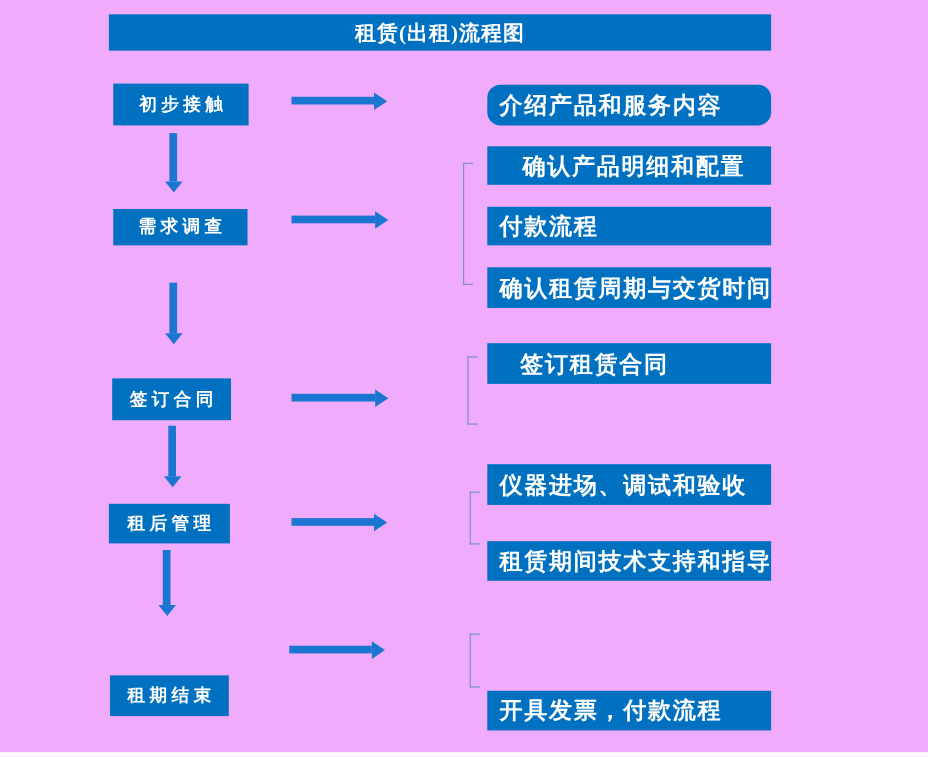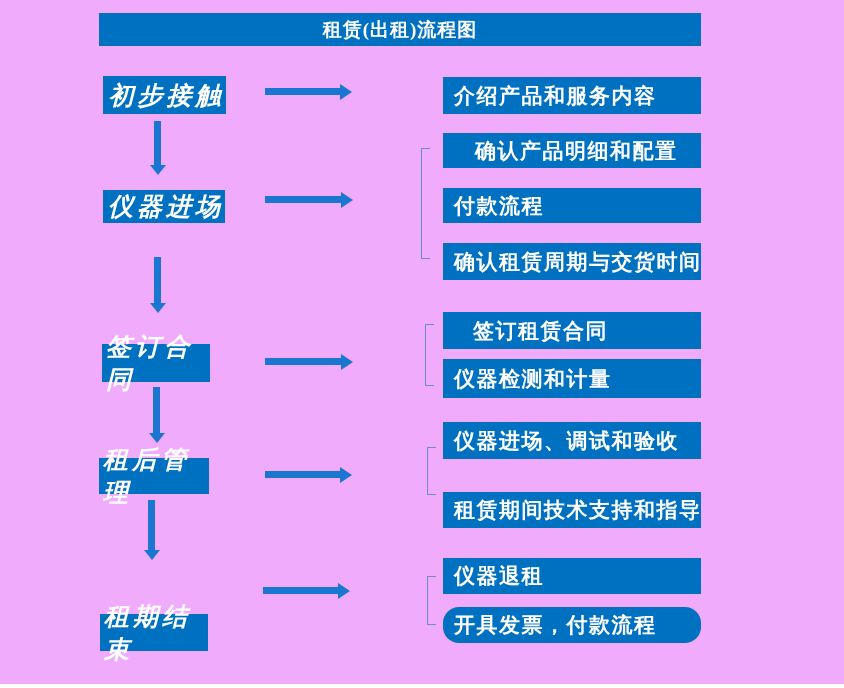--- a/index.html
+++ b/index.html
@@ -27,21 +27,21 @@
   }
   .box{
     position:absolute;
     background:var(--box-blue);
     color:var(--text-white);
     font-weight:bold;
     display:flex;align-items:center;
   }
   .step{
     justify-content:center;
-    font-size:25px;letter-spacing:4px;padding-left:4px;font-style:italic;
+    font-size:16px;letter-spacing:4px;padding-left:4px;
   }
   .detail{
     justify-content:flex-start;
     font-size:21px;letter-spacing:1.5px;
     padding-left:11px;
     width:258px;left:443px;
     white-space:nowrap;
   }
   
   .varrow{
@@ -72,35 +72,33 @@
 </head>
 <body>
 
 <div class="canvas">
 
   <div class="title-bar">
     <span>租赁(出租)流程图</span>
   </div>
 
   <div class="box step" style="left:103px;top:76px;width:123px;height:38px;">初步接触</div>
-  <div class="box step" style="left:103px;top:190px;width:122px;height:33px;">仪器进场</div>
+  <div class="box step" style="left:103px;top:190px;width:122px;height:33px;">需求调查</div>
   <div class="box step" style="left:102px;top:344px;width:108px;height:38px;">签订合同</div>
   <div class="box step" style="left:99px;top:458px;width:110px;height:36px;">租后管理</div>
   <div class="box step" style="left:100px;top:574px;width:108px;height:37px;margin-top:40px;">租期结束</div>
 
-  <div class="box detail" style="top:77px;height:37px;">介绍产品和服务内容</div>
+  <div class="box detail" style="top:77px;height:37px;border-radius:12px;">介绍产品和服务内容</div>
   <div class="box detail" style="top:133px;height:35px;padding-left:32px;">确认产品明细和配置</div>
   <div class="box detail" style="top:188px;height:35px;">付款流程</div>
   <div class="box detail" style="top:243px;height:37px;text-align:center;">确认租赁周期与交货时间</div>
   <div class="box detail" style="top:312px;height:37px;padding-left:30px;">签订租赁合同</div>
-  <div class="box detail" style="top:359px;height:39px;">仪器检测和计量</div>
   <div class="box detail" style="top:422px;height:37px;">仪器进场、调试和验收</div>
   <div class="box detail" style="top:492px;height:36px;">租赁期间技术支持和指导</div>
-  <div class="box detail" style="top:558px;height:36px;">仪器退租</div>
-  <div class="box detail" style="top:607px;height:36px;border-radius:16px;">开具发票，付款流程</div>
+  <div class="box detail" style="top:628px;height:36px;">开具发票，付款流程</div>
 
   <div class="varrow" style="left:154px;top:121px;height:44px;"></div>
   <div class="varrow" style="left:154px;top:257px;height:46px;"></div>
   <div class="varrow" style="left:153px;top:387px;height:46px;"></div>
   <div class="varrow" style="left:148px;top:500px;height:50px;"></div>
 
   <div class="harrow" style="left:265px;top:88px;width:75px;"></div>
   <div class="harrow" style="left:265px;top:196px;width:76px;"></div>
   <div class="harrow" style="left:265px;top:358px;width:76px;"></div>
   <div class="harrow" style="left:265px;top:471px;width:75px;"></div>

